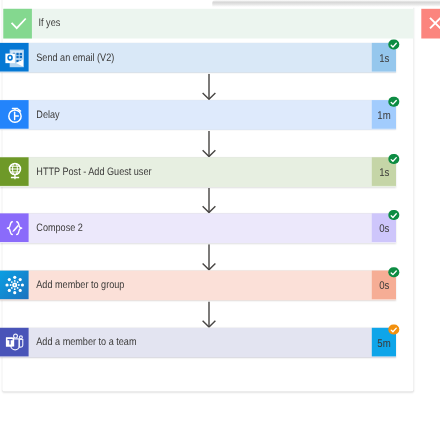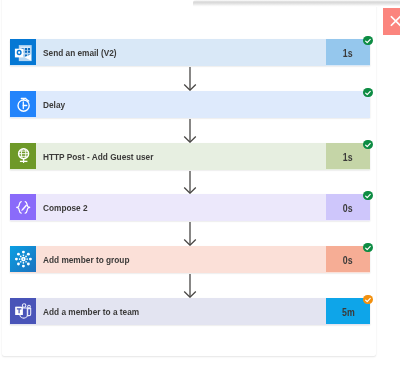--- a/index.html
+++ b/index.html
@@ -8,37 +8,45 @@
   .card{position:absolute;left:2.3px;top:-10px;width:374px;height:366px;background:#fff;box-sizing:border-box;border-radius:2px;box-shadow:0 0.6px 1.8px rgba(0,0,0,0.10), 0 0 0.8px rgba(0,0,0,0.07);}
   .topbar{position:absolute;left:192.5px;top:0;right:0;height:7px;background:linear-gradient(to bottom,#ffffff 0%,#d6d6d6 28%,#e4e4e4 55%,#fbfbfb 85%,#ffffff 100%);border-top-left-radius:3px;}
 
   .branch{position:absolute;left:3px;top:8.2px;width:372.5px;height:26.4px;background:#ecf5ef;}
   .branch .bicon{position:absolute;left:0;top:0;width:26.3px;height:26.4px;background:#84d88f;}
   .branch .blabel{position:absolute;left:31.6px;top:0;height:26px;line-height:28.5px;font-size:9.8px;color:#3b3a39;white-space:nowrap;transform:scaleX(0.845);transform-origin:left center;}
 
   .elsebox{position:absolute;left:383px;top:8px;width:26px;height:27px;background:#fb857e;}
   .elsecard{position:absolute;left:381px;top:6px;width:26px;height:31px;background:#fff;}
 
-  .row{position:absolute;left:10px;width:360px;height:26px;font-weight:bold;}
+  .row{position:absolute;left:0;width:360px;height:26px;}
   .row .band{position:absolute;left:0;top:0;right:0;height:26.5px;box-shadow:0 0.6px 1.6px rgba(0,0,0,0.13),0 0 0.6px rgba(0,0,0,0.08);}
   .row .iconbox{position:absolute;left:0;top:0;width:26px;height:26px;overflow:hidden;}
   .row .label{position:absolute;left:33.4px;top:0;height:26px;line-height:28.5px;font-size:9.8px;color:#3b3a39;white-space:nowrap;transform:scaleX(0.845);transform-origin:left center;}
-  .row .dur{position:absolute;right:0;top:0;width:44px;height:26px;line-height:30px;text-align:center;font-size:10.2px;color:#3b3a39;}
+  .row .dur{position:absolute;right:0;top:0;width:22px;height:26px;line-height:30px;text-align:center;font-size:10.2px;color:#3b3a39;}
   .row .dur span{display:inline-block;transform:scaleX(0.86);}
   .row .badge{position:absolute;right:-3.2px;top:-3.4px;width:9.8px;height:9.8px;border-radius:50%;}
 
   .connector{position:absolute;left:183px;width:14px;}
 </style>
 </head>
 <body>
 
 <div id="stage">
   <div class="card"></div>
   <div class="topbar"></div>
 
+  <div class="branch">
+    <div class="bicon">
+      <svg width="26" height="26" viewBox="0 0 26 26">
+          <path d="M7.5 12.9 L12.2 17.6 L20.4 8.8" stroke="#ffffff" stroke-width="1.6" fill="none" stroke-linecap="butt" stroke-linejoin="miter"></path>
+        </svg>
+    </div>
+    <div class="blabel">If yes</div>
+  </div>
 
   <div class="elsecard"></div>
   <div class="elsebox">
     <svg width="26" height="26" viewBox="0 0 26 26">
         <path d="M7.9 8.25 L17.4 17.75 M17.4 8.25 L7.9 17.75" stroke="#ffffff" stroke-width="1.75" fill="none"></path>
       </svg>
   </div>
 
   <div id="rows">
       <div class="row" style="top:39px">
@@ -77,20 +85,21 @@
     <div class="band" style="background:#deeafc"></div>
     <div class="iconbox" style="background:#2384fb"><svg width="26" height="26" viewBox="0 0 26 26">
     <circle cx="13.6" cy="14.6" r="5.6" fill="none" stroke="#ffffff" stroke-width="1.35"></circle>
     <path d="M11.3 7.5 L15.9 7.5" stroke="#ffffff" stroke-width="1.3" stroke-linecap="round"></path>
     <path d="M13.6 7.5 L13.6 9.0" stroke="#ffffff" stroke-width="1.3"></path>
     <path d="M16.6 8.4 L18.7 10.0" stroke="#ffffff" stroke-width="1.3" stroke-linecap="round"></path>
     <path d="M13.3 11.0 L13.3 17.6" stroke="#ffffff" stroke-width="1.3" stroke-linecap="round"></path>
     <path d="M13.3 14.5 L16.7 14.5" stroke="#ffffff" stroke-width="1.3" stroke-linecap="round"></path>
   </svg></div>
     <div class="label">Delay</div>
+    <div class="dur" style="background:#a2ccfd"><span>1m</span></div>
     <div class="badge" style="background:#0d8c43">
       <svg width="9.8" height="9.8" viewBox="0 0 10 10" style="display:block">
             <path d="M2.7 5.2 L4.3 6.8 L7.4 3.4" stroke="#ffffff" stroke-width="1.25" fill="none" stroke-linecap="round" stroke-linejoin="round"></path>
           </svg>
     </div>
   </div>
       <div class="connector" style="top:119px;height:23.69999999999999px"><svg width="14" height="23.69999999999999" viewBox="0 0 14 23.69999999999999">
           <path d="M7 0 L7 22.99999999999999" stroke="#484644" stroke-width="1.3" fill="none"></path>
           <path d="M1.2 17.49999999999999 L7 23.19999999999999 L12.8 17.49999999999999" stroke="#484644" stroke-width="1.3" fill="none" stroke-linecap="butt" stroke-linejoin="miter"></path>
         </svg></div>

